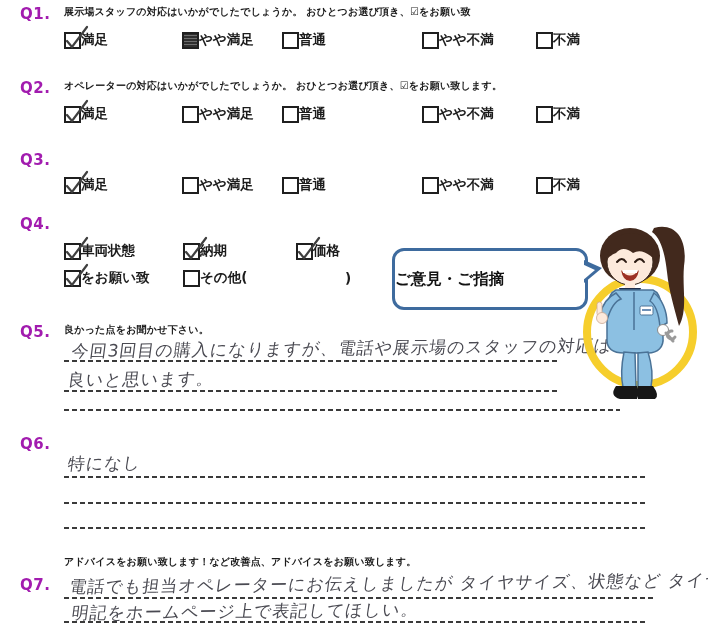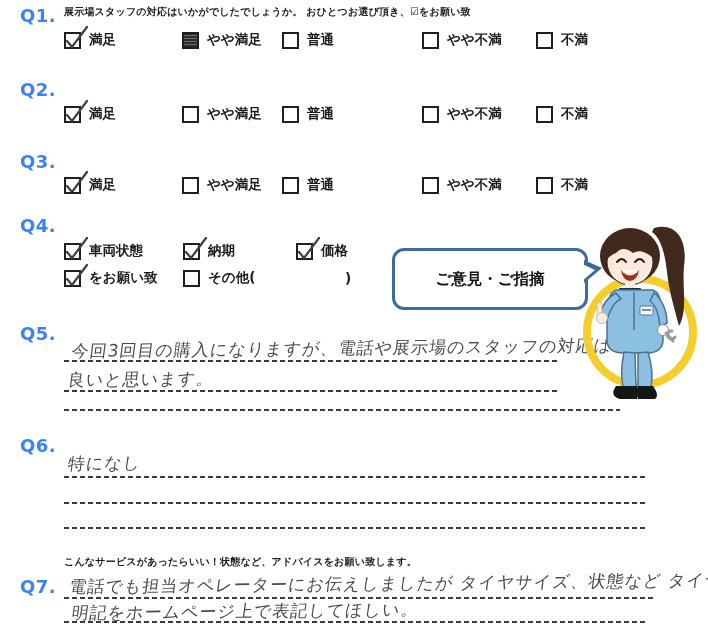--- a/index.html
+++ b/index.html
@@ -1,36 +1,36 @@
 <!DOCTYPE html>
 <html><head>
 <meta charset="utf-8">
 <style>
   html,body{margin:0;padding:0;background:#ffffff;}
   body{font-family:"DejaVu Sans","Liberation Sans",sans-serif;}
   #sheet{position:relative;width:708px;height:629px;background:#ffffff;overflow:hidden;}
 
-  .q-label{position:absolute;left:20px;font-size:18px;font-weight:700;color:#3b82f6;letter-spacing:.5px;}
+  .q-label{position:absolute;left:20px;font-size:15px;font-weight:700;color:#a21caf;letter-spacing:.5px;}
   .q-text{position:absolute;left:64px;font-size:10px;font-weight:700;color:#1c1c1c;white-space:nowrap;letter-spacing:.2px;}
 
-  .opt{position:absolute;display:flex;align-items:center;gap:8px;height:18px;}
+  .opt{position:absolute;display:flex;align-items:center;gap:0;height:18px;}
   .opt-label{font-size:13.5px;font-weight:700;color:#1c1c1c;white-space:nowrap;}
 
   .cb{position:relative;width:13px;height:13px;border:2px solid #1f1f1f;background:#fff;flex:0 0 auto;}
   .cb svg{display:none;position:absolute;left:-1px;top:-9px;overflow:visible;}
   .cb.checked svg{display:block;}
   .cb.scribbled{background:repeating-linear-gradient(0deg,#2e2e2e 0 2px,#6d6d6d 2px 3px);}
 
   .dash{position:absolute;height:2px;background:repeating-linear-gradient(90deg,#3a3a3a 0 5px,transparent 5px 8px);}
 
   .hand{position:absolute;font-size:17px;color:#4a4a52;white-space:nowrap;transform:skewX(-8deg) rotate(-0.6deg);letter-spacing:1px;}
 
   .bubble{position:absolute;left:392px;top:248px;width:190px;height:56px;background:#fff;
           border:3px solid #3e6b9e;border-radius:12px;display:flex;flex-direction:column;
-          align-items:center;justify-content:center;z-index:3;gap:37px;}
+          justify-content:center;z-index:3;gap:37px;}
   .bubble .bline{font-size:15.5px;font-weight:700;color:#111;line-height:1.45;white-space:nowrap;}
   .tail{position:absolute;right:-17px;top:9px;width:0;height:0;
         border-top:8px solid transparent;border-bottom:15px solid transparent;border-left:18px solid #3e6b9e;}
   .tail-in{position:absolute;right:-10px;top:13px;width:0;height:0;
         border-top:6px solid transparent;border-bottom:11px solid transparent;border-left:13px solid #ffffff;}
 
   .mascot{position:absolute;left:574px;top:220px;width:132px;height:182px;z-index:2;}
 </style>
 </head>
 <body>
@@ -60,20 +60,21 @@
       <span class="cb unchecked"></span>
       <span class="opt-label">やや不満</span>
     </span>
     <span class="opt" style="left:536px;top:31px">
       <span class="cb unchecked"></span>
       <span class="opt-label">不満</span>
     </span>
   </div>
 
   <div class="q-label" style="top:79px">Q2.</div>
+  <div class="q-text" style="top:79px">オペレーターの対応はいかがでしたでしょうか。 おひとつお選び頂き、☑をお願い致します。</div>
   <div>
     <span class="opt" style="left:64px;top:105px">
       <span class="cb checked">
           <svg width="24" height="24">
             <polyline points="2,16 7,22 22,2" fill="none" stroke="#3f3f3f" stroke-width="2.2" stroke-linecap="round"></polyline>
           </svg>
         </span>
       <span class="opt-label">満足</span>
     </span>
     <span class="opt" style="left:182px;top:105px">
@@ -193,32 +194,33 @@
     <path d="M80,73 C88,79 93,91 93,103 L86,107 C85,96 82,85 76,81 Z" fill="#8cc0e2" stroke="#4a7296" stroke-width="1.5"></path>
     <circle cx="89" cy="110" r="5.5" fill="#ffffff" stroke="#8a8a8a" stroke-width="1"></circle>
     <path d="M92,113 l7,8 m-1,-10 a4,4 0 1 0 3,6" fill="none" stroke="#9a9a9a" stroke-width="3" stroke-linecap="round"></path>
     <path d="M50,132 C47,147 47,158 49,167 L62,167 L61,133 Z" fill="#8cc0e2" stroke="#4a7296" stroke-width="1.5"></path>
     <path d="M64,133 L64,167 L77,167 C79,157 78,145 74,132 Z" fill="#8cc0e2" stroke="#4a7296" stroke-width="1.5"></path>
     <path d="M42,166 q-7,10 4,13 l17,0 q3,-7 0,-13 Z" fill="#161616"></path>
     <path d="M64,166 l0,13 l17,0 q5,-3 -2,-13 Z" fill="#161616"></path>
   </svg>
 
   <div class="q-label" style="top:323px">Q5.</div>
+  <div class="q-text" style="top:323px">良かった点をお聞かせ下さい。</div>
   <div class="hand" style="left:72px;top:337px">今回3回目の購入になりますが、電話や展示場のスタッフの対応は</div>
   <div class="dash" style="left:64px;top:360px;width:496px"></div>
   <div class="hand" style="left:68px;top:368px">良いと思います。</div>
   <div class="dash" style="left:64px;top:390px;width:496px"></div>
   <div class="dash" style="left:64px;top:409px;width:556px"></div>
 
   <div class="q-label" style="top:435px">Q6.</div>
   <div class="hand" style="left:68px;top:452px">特になし</div>
   <div class="dash" style="left:64px;top:476px;width:584px"></div>
   <div class="dash" style="left:64px;top:502px;width:584px"></div>
   <div class="dash" style="left:64px;top:527px;width:584px"></div>
 
   <div class="q-label" style="top:576px">Q7.</div>
-  <div class="q-text" style="top:555px">こんなサービスがあったらいい！状態など、アドバイスをお願い致します。</div>
+  <div class="q-text" style="top:555px">アドバイスをお願い致します！など改善点、アドバイスをお願い致します。</div>
   <div class="hand" style="left:70px;top:572px">電話でも担当オペレーターにお伝えしましたが タイヤサイズ、状態など タイヤの</div>
   <div class="dash" style="left:64px;top:597px;width:590px"></div>
   <div class="hand" style="left:72px;top:600px">明記をホームページ上で表記してほしい。</div>
   <div class="dash" style="left:64px;top:621px;width:584px"></div>
 
 </div>
 
 </body></html>

